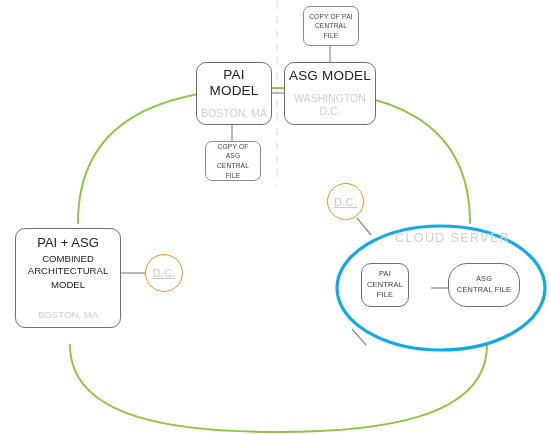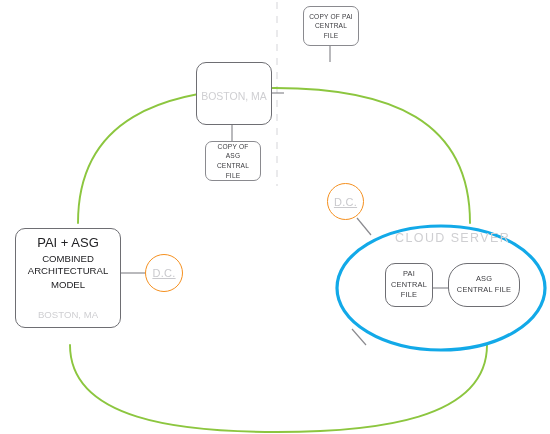--- a/index.html
+++ b/index.html
@@ -134,23 +134,28 @@
 
     <line x1="431" y1="288" x2="448" y2="288" stroke="#8a8a8f" stroke-width="1.2"></line>
   </svg>
 
   <div class="node-box file-box" style="left:303px; top:6px; width:56px; height:40px;">
     <div class="node-title">COPY OF PAI</div>
     <div class="node-title">CENTRAL FILE</div>
   </div>
 
   <div class="node-box model-box" style="left:196px; top:62px; width:76px; height:63px;">
+    <div class="node-title">PAI MODEL</div>
     <div class="node-sub">BOSTON, MA</div>
   </div>
 
+  <div class="node-box model-box" style="left:284px; top:62px; width:92px; height:63px;">
+    <div class="node-title">ASG MODEL</div>
+    <div class="node-sub">WASHINGTON D.C.</div>
+  </div>
 
   <div class="node-box file-box" style="left:205px; top:141px; width:56px; height:40px;">
     <div class="node-title">COPY OF ASG</div>
     <div class="node-title">CENTRAL FILE</div>
   </div>
 
   <div class="node-box combined-box" style="left:15px; top:228px; width:106px; height:100px;">
     <div class="node-title-main">PAI + ASG</div>
     <div class="node-title-seconds">COMBINED ARCHITECTURAL</div>
     <div class="node-title-seconds">MODEL</div>
@@ -161,21 +166,21 @@
     <span>D.C.</span>
   </div>
 
   <div class="badge" style="left:327px; top:183px; width:37px; height:37px;">
     <span>D.C.</span>
   </div>
 
 
   <div class="cloud-label" style="left:395px; top:231px;text-align:center;">CLOUD SERVER</div>
 
-  <div class="node-box cf-box" style="left:385px; top:263px; width:48px; height:44px;">
+  <div class="node-box cf-box" style="left:361px; top:263px; width:48px; height:44px;">
     <div class="node-title">PAI</div>
     <div class="node-title">CENTRAL FILE</div>
   </div>
 
   <div class="node-box cf-box" style="left:448px; top:263px; width:72px; height:44px;border-radius:19px;">
     <div class="node-title">ASG</div>
     <div class="node-title">CENTRAL FILE</div>
   </div>
 
 </div>

